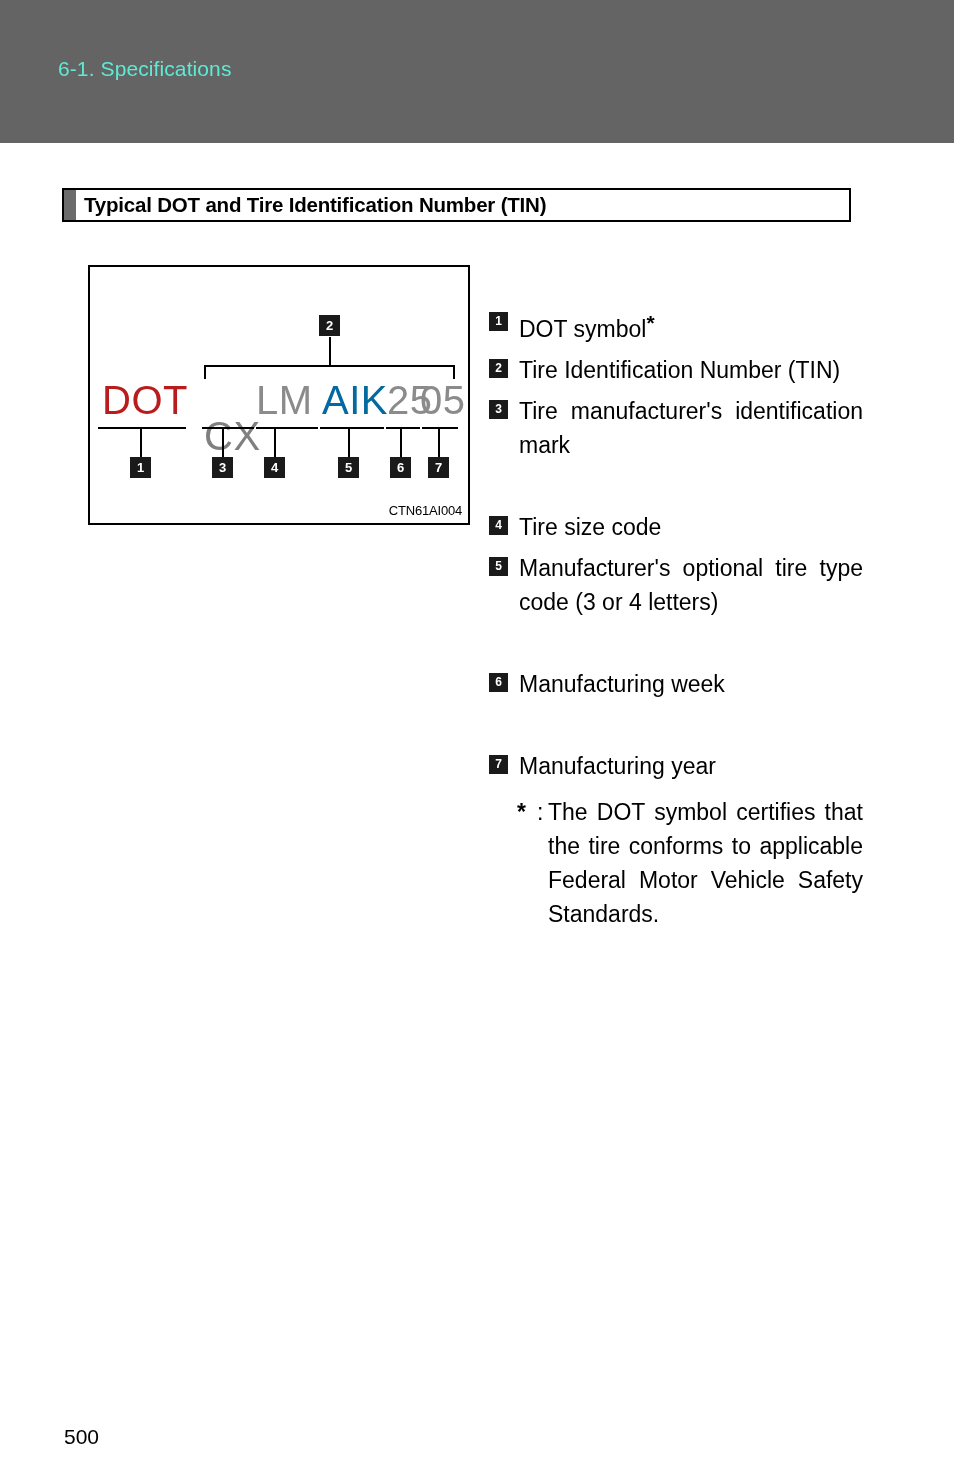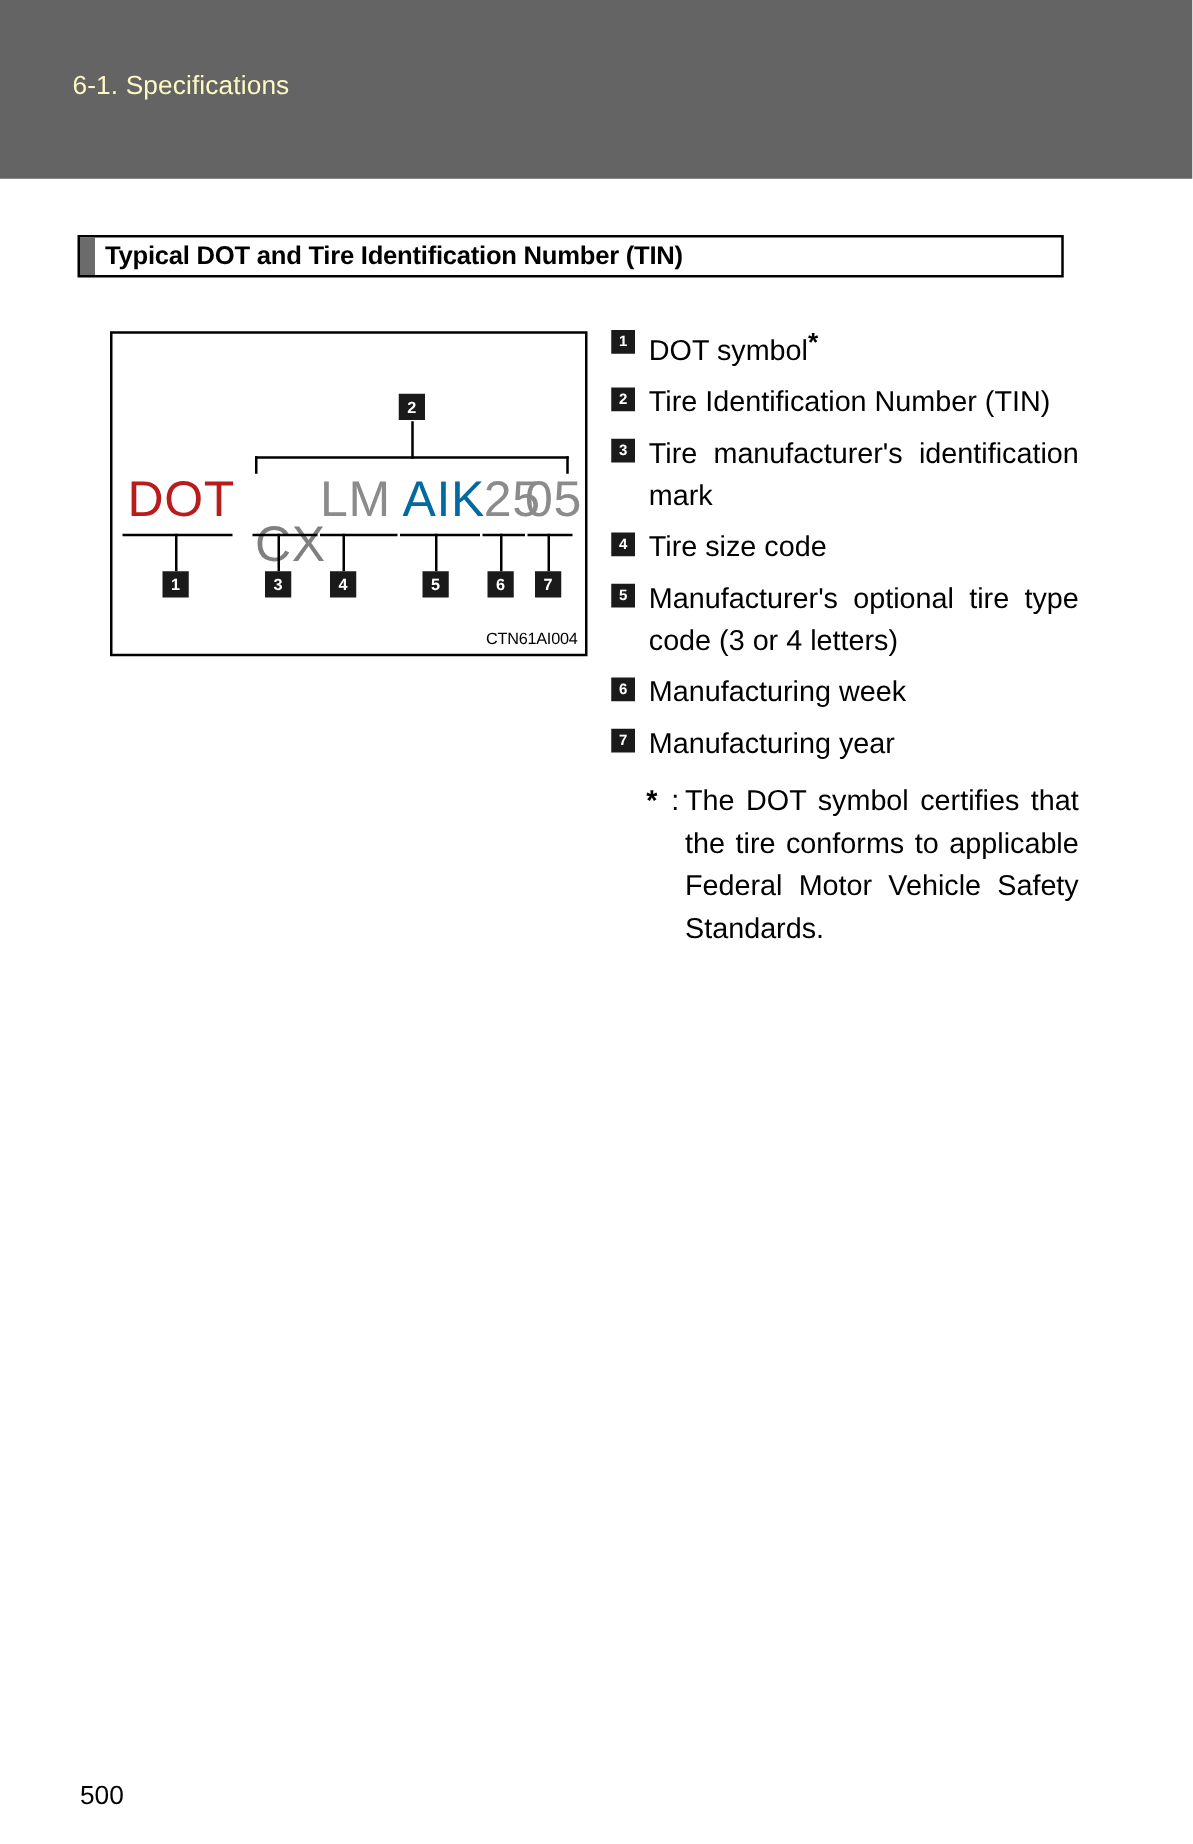--- a/index.html
+++ b/index.html
@@ -23,21 +23,21 @@
     top: 0;
     width: 954px;
     height: 143px;
     background: #646464;
   }
   .header-band-title {
     position: absolute;
     left: 58px;
     top: 57px;
     font-size: 21px;
-    color: #fef9c3;
+    color: #5eead4;
     letter-spacing: 0.1px;
     white-space: nowrap;
   }
 
   
   .section-title-bar {
     position: absolute;
     left: 62px;
     top: 188px;
     width: 789px;
@@ -181,21 +181,21 @@
     text-align: center;
   }
   .legend-text {
     display: block;
     font-size: 23px;
     line-height: 34px;
     text-align: justify;
     text-align-last: left;
     color: #000000;
   }
-  .legend-text.one-line { text-align: left; }
+  .legend-text.one-line { text-align: left; margin-top: 48px; }
 
   .legend-note {
     position: relative;
     margin-top: 12px;
     padding-left: 33px;
     font-size: 23px;
     line-height: 34px;
     text-align: justify;
     text-align-last: left;
   }

